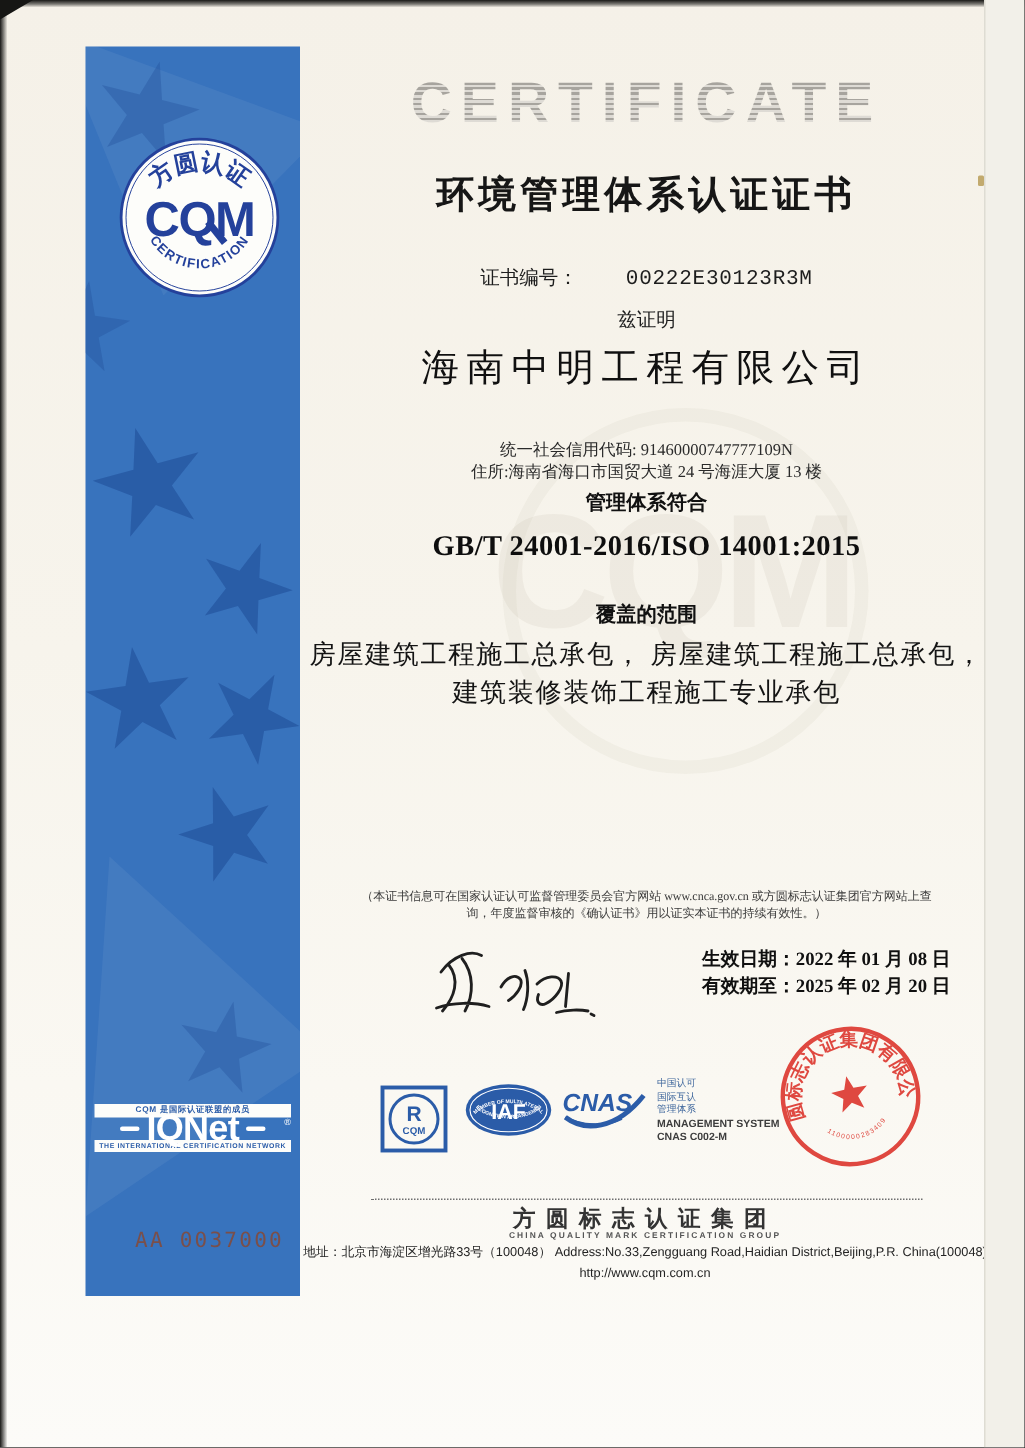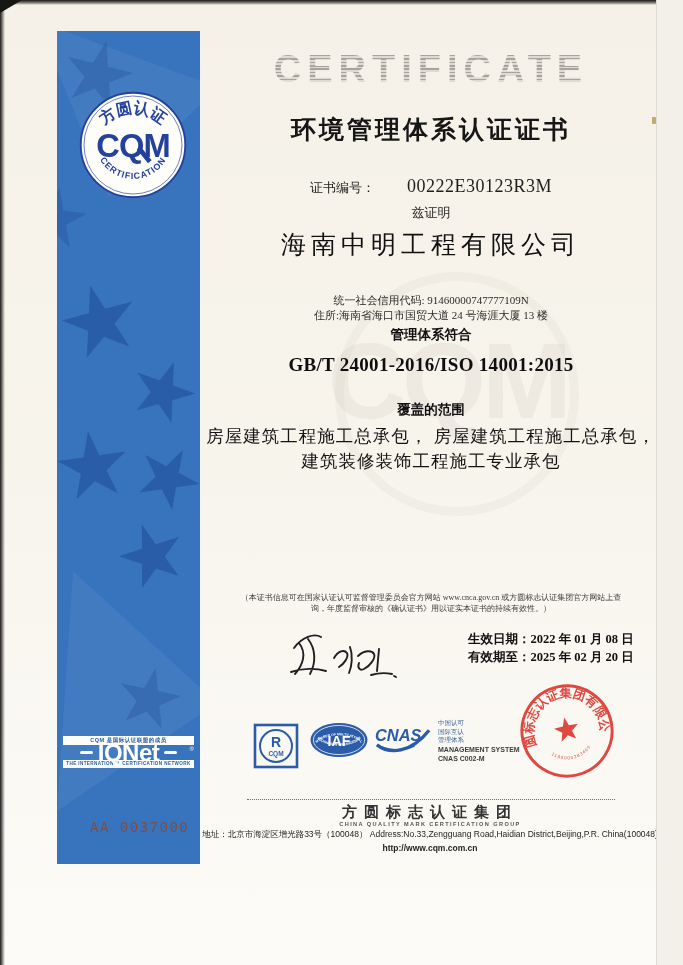--- a/index.html
+++ b/index.html
@@ -35,21 +35,21 @@
   .iqnet-bottom{font-size:4.6px;line-height:8px;letter-spacing:.4px;}
   .serial{position:absolute;left:33px;top:788px;font-family:"DejaVu Sans Mono","Liberation Mono",monospace;
           font-size:14px;letter-spacing:1.5px;color:rgba(128,76,64,.92);}
   
   .center-col{position:absolute;left:200px;width:462px;text-align:center;}
   .certificate-word{top:48px;font-size:38px;font-weight:700;letter-spacing:6px;
      background:repeating-linear-gradient(180deg,#a7a49e 0 1.6px,#dedbd5 1.6px 3.4px);
      -webkit-background-clip:text;background-clip:text;color:transparent;}
   .cn-title{top:113px;font-size:25px;font-weight:700;letter-spacing:3px;color:#161616;}
   .cert-no-row{top:176px;font-size:13px;font-family:"Liberation Serif","DejaVu Serif",serif;color:#1d1d1d;}
-  .cert-no-val{font-family:Liberation Serif, serif;font-size:18px;letter-spacing:.5px;margin-left:32px;}
+  .cert-no-val{font-family:Liberation Mono, monospace;font-size:14px;letter-spacing:.5px;margin-left:32px;}
   .certify{top:204px;font-size:13px;font-family:"Liberation Serif","DejaVu Serif",serif;color:#1d1d1d;}
   .company{top:228px;font-size:25px;letter-spacing:5px;color:#101010;
            font-family:"Liberation Serif","DejaVu Serif",serif;}
   .info-lines{top:274px;font-size:11px;line-height:15px;color:#2a2a2a;
               font-family:"Liberation Serif","DejaVu Serif",serif;margin-top:19px;}
   .conform{top:326px;font-size:13.5px;font-weight:700;color:#111;
            font-family:"Liberation Serif","DejaVu Serif",serif;}
   .standard{top:354px;font-size:19px;font-weight:700;letter-spacing:.3px;color:#0e0e0e;
             font-family:"Liberation Serif","DejaVu Serif",serif;}
   .scope-label{top:401px;font-size:13.5px;font-weight:700;color:#111;
@@ -72,21 +72,21 @@
   .acc{position:absolute;left:438px;top:719px;width:100px;text-align:left;}
   .acc-cn{font-size:6.5px;line-height:8.5px;color:#3e669c;}
   .acc-en{font-size:7px;line-height:9px;font-weight:700;color:#3d3d3d;}
   .seal{position:absolute;left:518px;top:682px;width:98px;height:98px;transform:rotate(-12deg);opacity:.92;}
   
   .footer-divider{position:absolute;left:247px;top:799px;width:368px;border-top:1.5px dotted #6e6e6e;}
   .footer-col{position:absolute;left:180px;width:500px;text-align:center;}
   .org-cn{top:803px;font-size:15px;font-weight:700;letter-spacing:7px;color:#333;}
   .org-en{top:821px;font-size:5.6px;font-weight:700;letter-spacing:1.4px;color:#555;}
   .addr-line{top:829px;font-size:8.5px;color:#242424;}
-  .website{top:843px;font-size:8.5px;font-weight:700;color:#242424;}
+  .website{top:843px;font-size:8.5px;font-weight:400;color:#242424;}
 </style>
 </head>
 <body>
 
 <div class="page">
 
   <div class="emblem-circle"></div>
   <div class="emblem-text">CQM</div>
 
   <div class="band">

